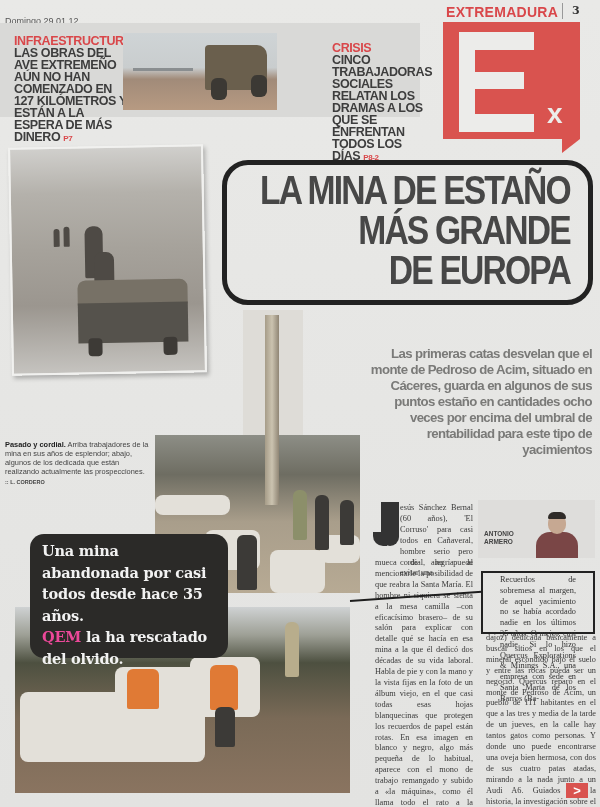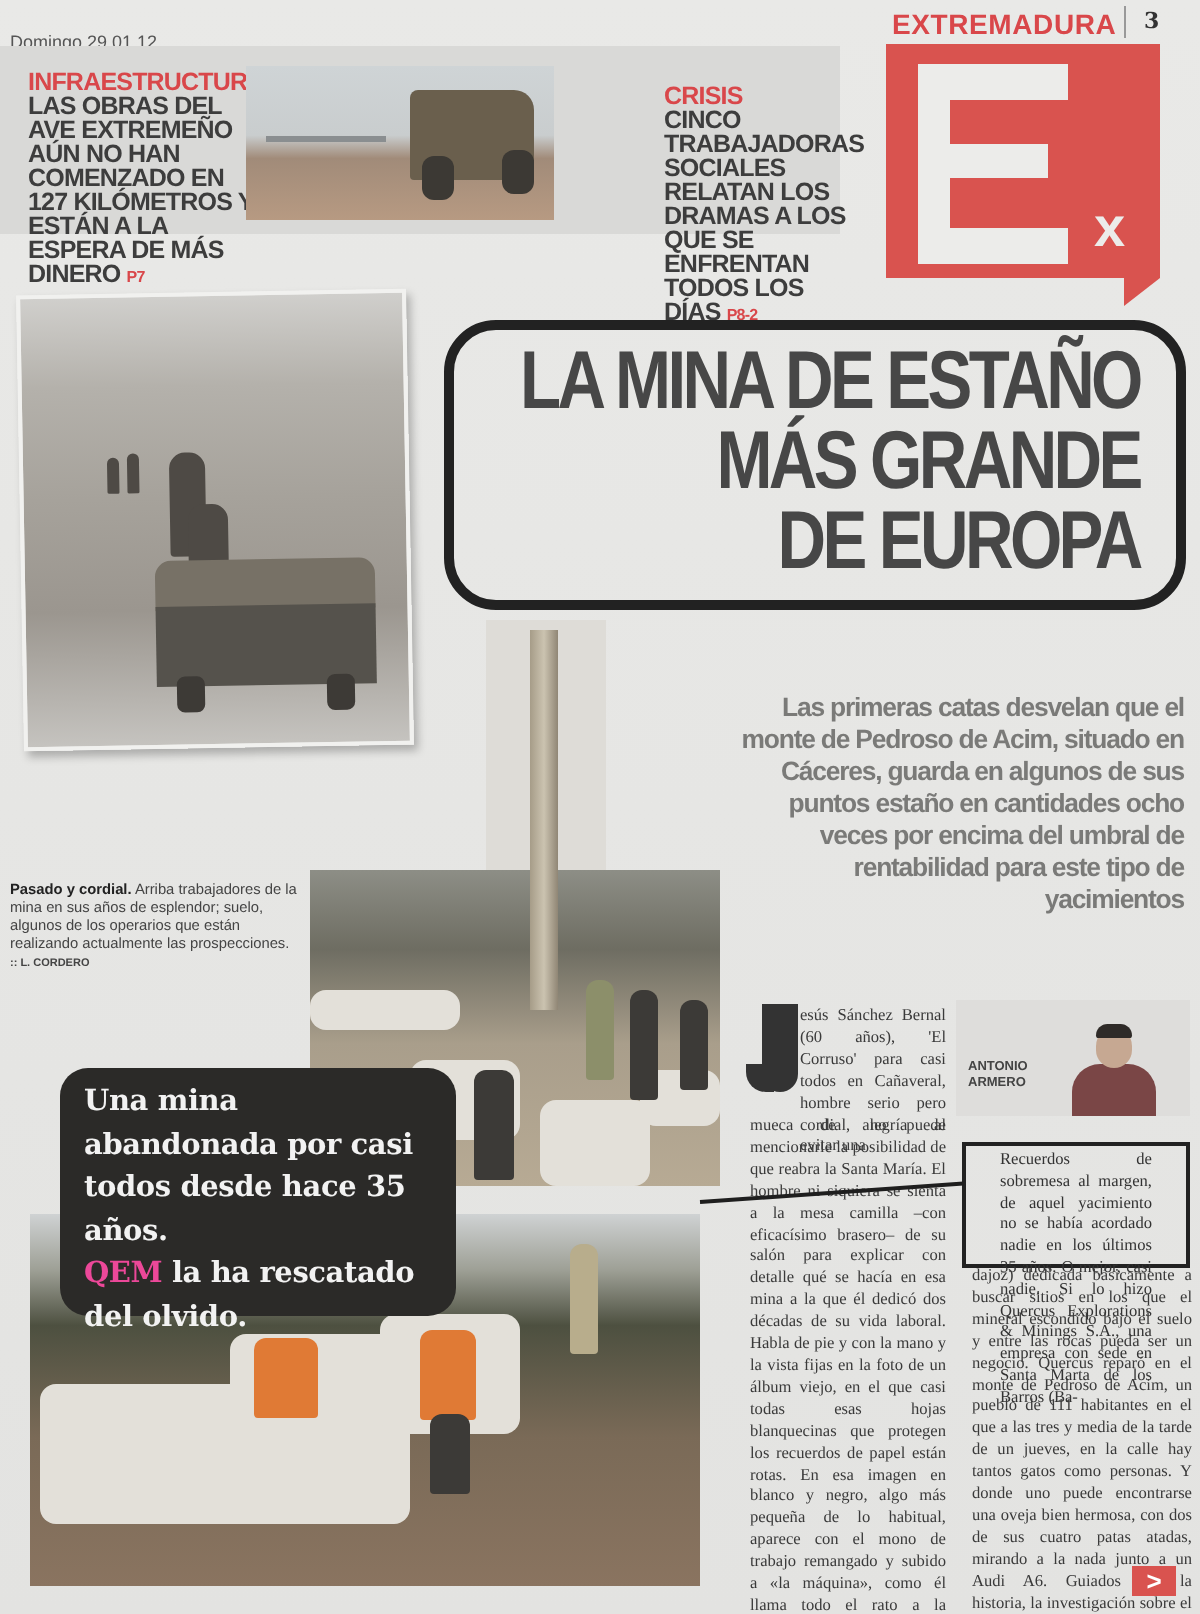--- a/index.html
+++ b/index.html
@@ -158,21 +158,21 @@
     <div class="worker" style="left:138px;top:55px;width:14px;height:50px;background:#8c8f6a;"></div>
     <div class="worker" style="left:160px;top:60px;width:14px;height:55px;"></div>
     <div class="worker" style="left:185px;top:65px;width:14px;height:45px;"></div>
     <div class="bags" style="left:0;top:20px;width:0;height:0;"></div>
   </div>
   <div class="drill-sky"></div>
   <div class="drill-mast"></div>
 
   <div class="caption">
     <b>Pasado y cordial.</b>
-    <span>Arriba trabajadores de la mina en sus años de esplendor; suelo, algunos de los operarios que están realizando actualmente las prospecciones.</span>
+    <span>Arriba trabajadores de la mina en sus años de esplendor; abajo, algunos de los dedicada que están realizando actualmente las prospecciones.</span>
     <span class="credit">:: L. CORDERO</span>
   </div>
 
   <div class="photo-site">
     <div class="bags" style="left:5px;top:85px;width:110px;height:70px;"></div>
     <div class="bags" style="left:100px;top:60px;width:90px;height:95px;"></div>
     <div class="bags" style="left:175px;top:50px;width:70px;height:60px;"></div>
     <div class="worker orange" style="left:112px;top:62px;width:32px;height:40px;"></div>
     <div class="worker orange" style="left:195px;top:58px;width:28px;height:45px;"></div>
     <div class="worker" style="left:200px;top:100px;width:20px;height:40px;"></div>

